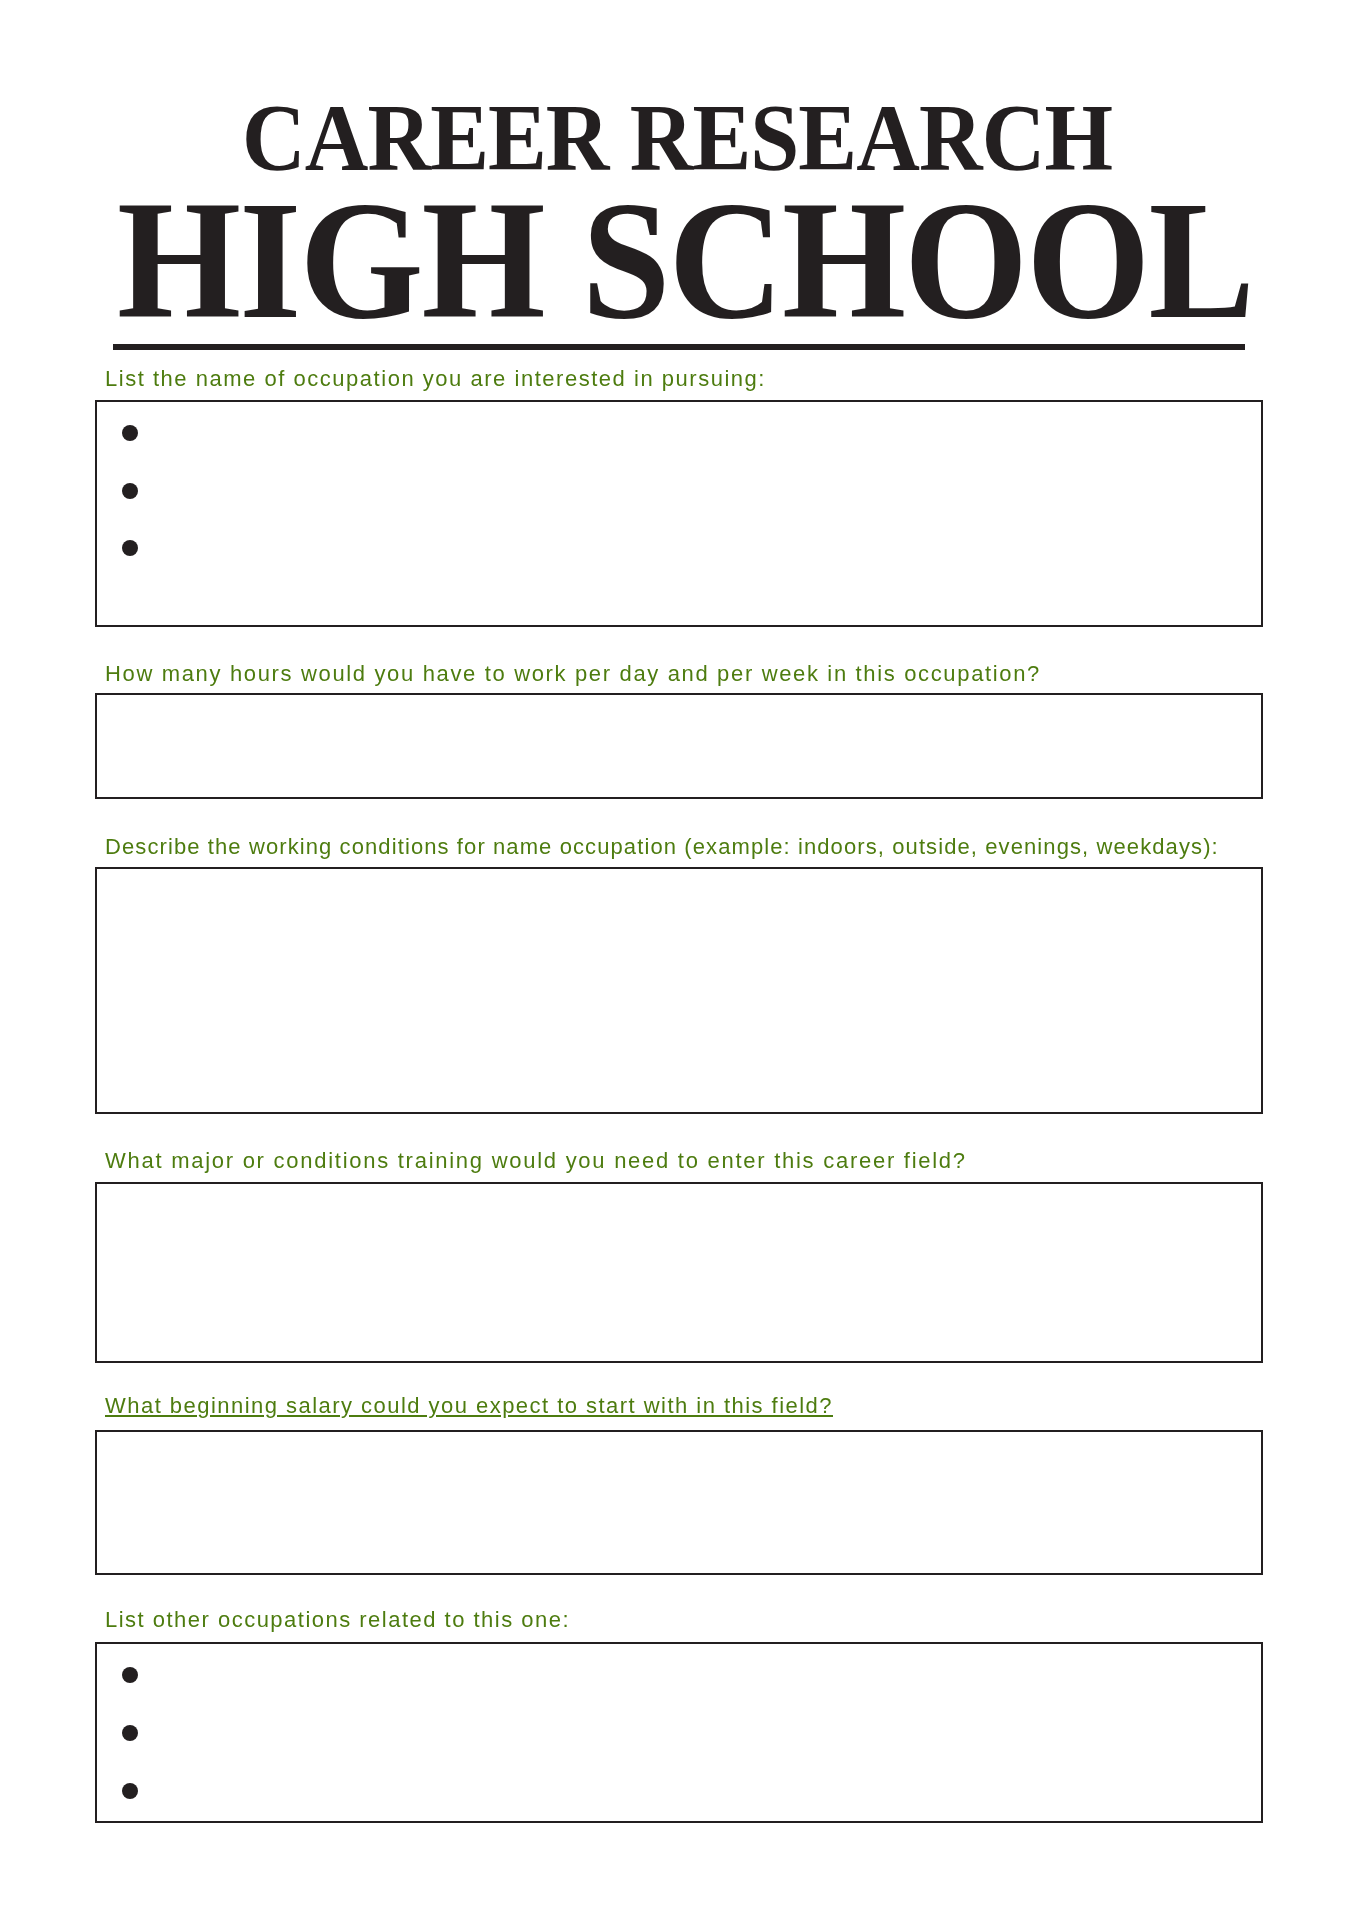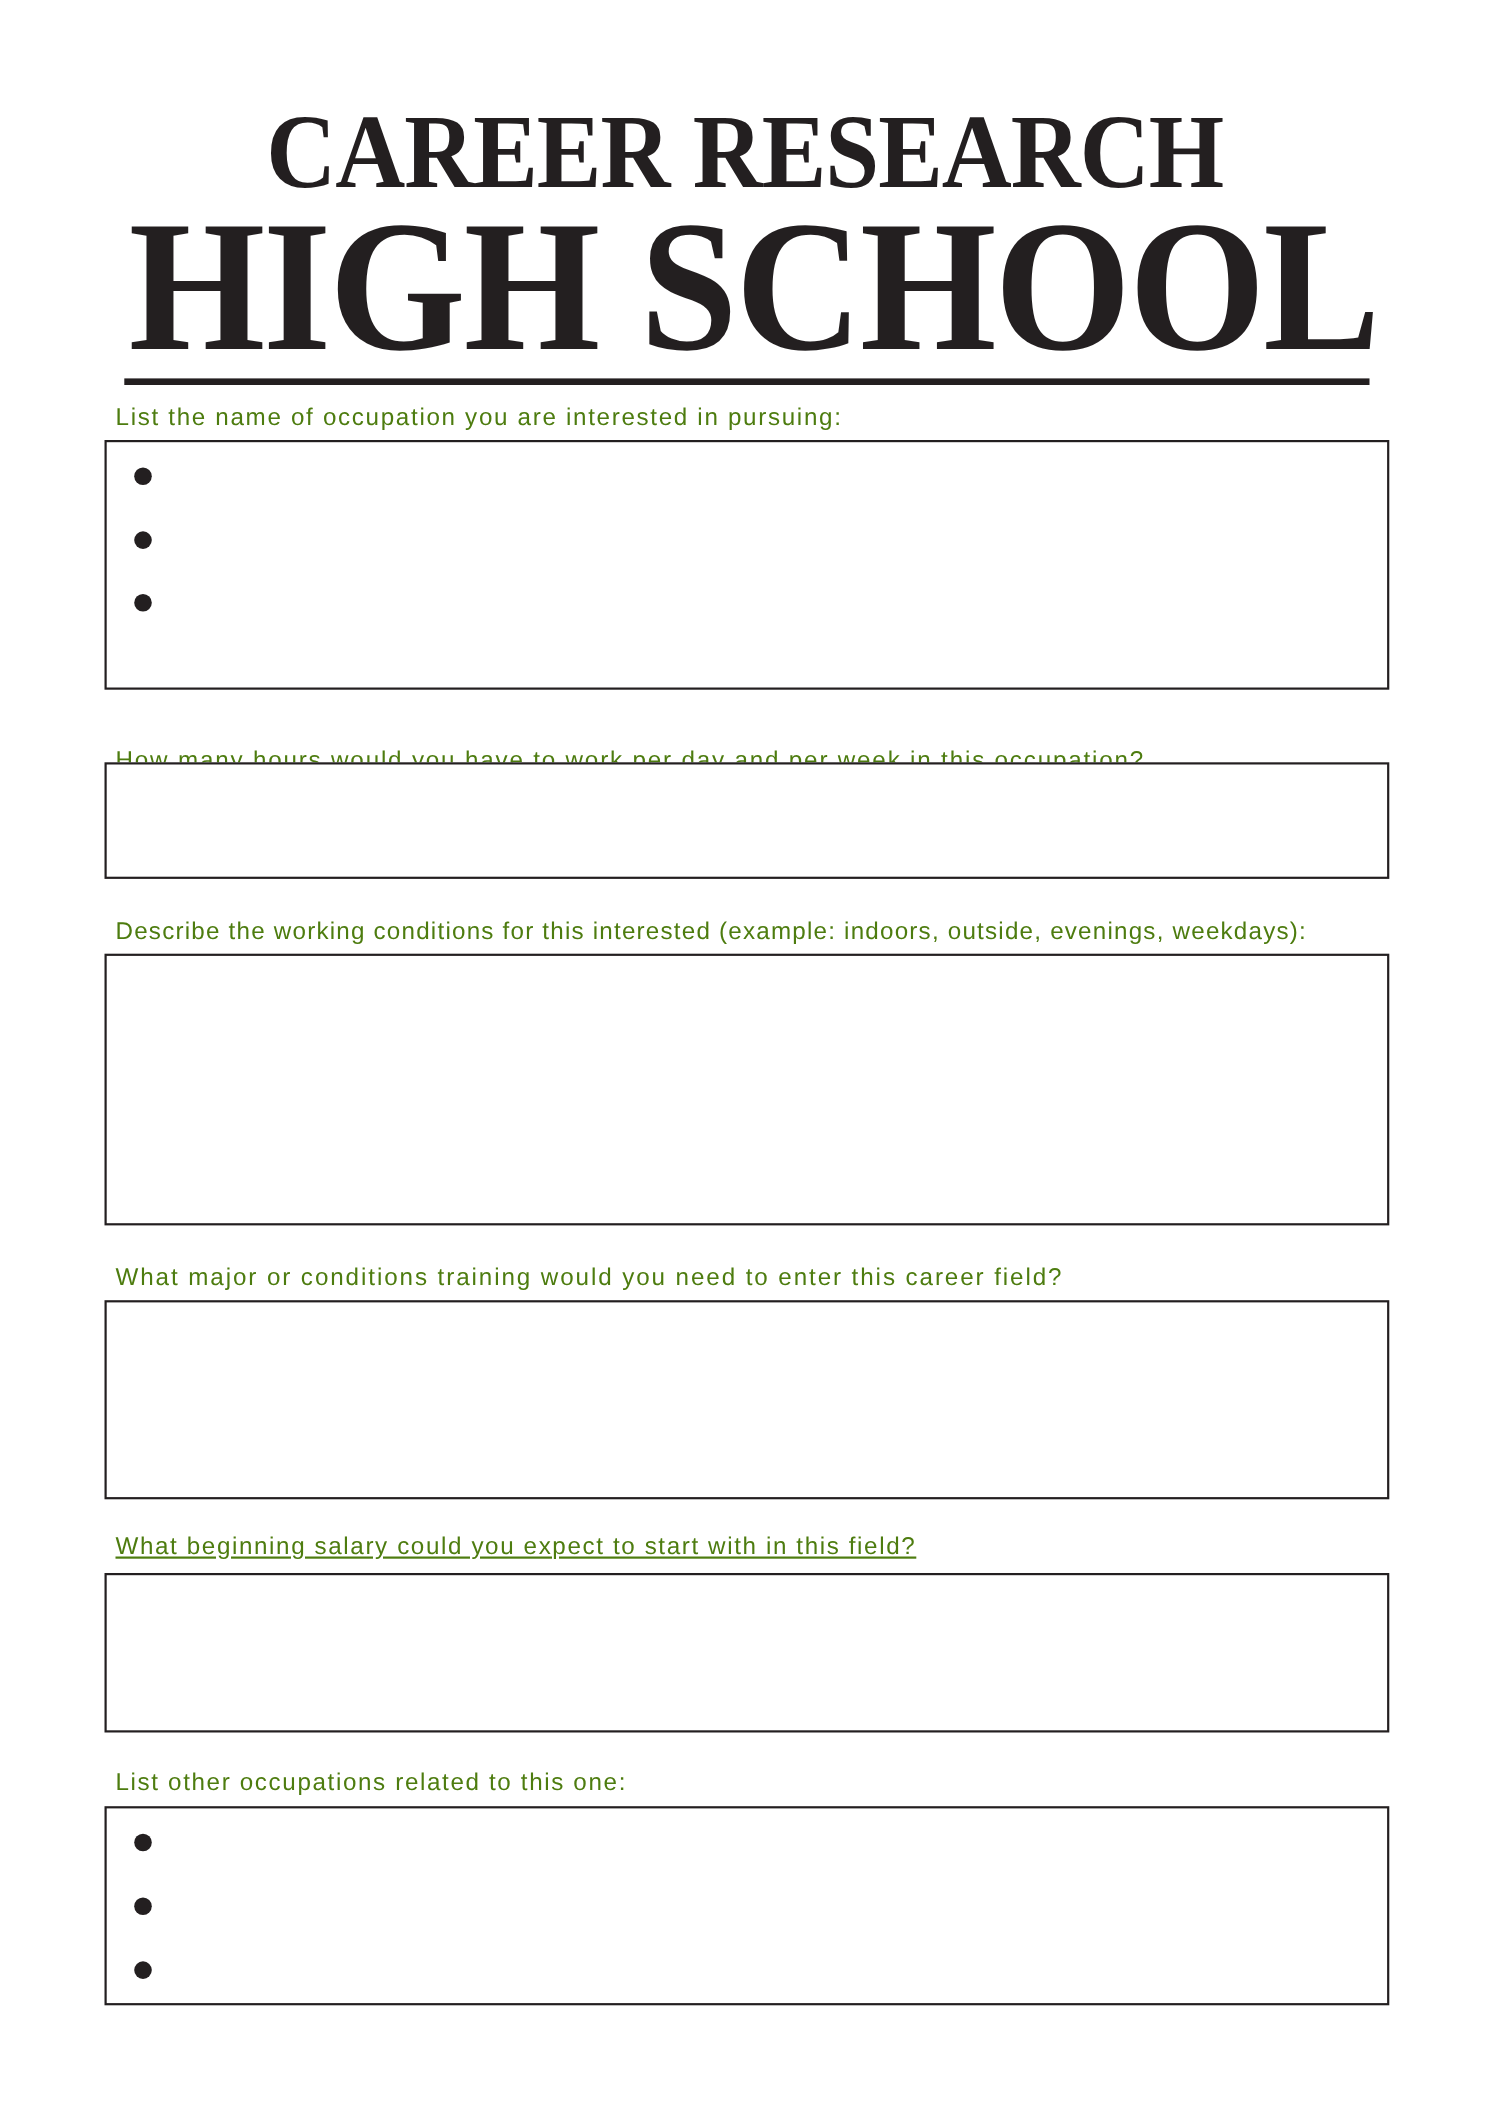--- a/index.html
+++ b/index.html
@@ -40,24 +40,24 @@
 <div class="title-main" style="text-align: center;"><span style="transform: scale(0.938261, 1);">HIGH SCHOOL</span></div>
 <div class="rule"></div>
 
 <div class="label" style="top: 366px; display: inline-block; letter-spacing: 1.52309px;">List the name of occupation you are interested in pursuing:</div>
 <div class="box" style="top:400px;height:223px">
   <div class="bullet" style="top:23px"></div>
   <div class="bullet" style="top:81px"></div>
   <div class="bullet" style="top:138px"></div>
 </div>
 
-<div class="label" style="top: 661px; display: inline-block; letter-spacing: 1.65232px; margin-top: 17px;">How many hours would you have to work per day and per week in this occupation?</div>
+<div class="label" style="top: 661px; display: inline-block; letter-spacing: 1.65232px;">How many hours would you have to work per day and per week in this occupation?</div>
 <div class="box" style="top:693px;height:102px"></div>
 
-<div class="label" style="top: 834px; display: inline-block; letter-spacing: 1.09813px;">Describe the working conditions for this interested (example: indoors, outside, evenings, weekdays):</div>
+<div class="label" style="top: 834px; display: inline-block; letter-spacing: 1.09813px;">Describe the working conditions for name occupation (example: indoors, outside, evenings, weekdays):</div>
 <div class="box" style="top:867px;height:243px"></div>
 
 <div class="label" style="top: 1148px; display: inline-block; letter-spacing: 1.73328px;">What major or conditions training would you need to enter this career field?</div>
 <div class="box" style="top:1182px;height:177px"></div>
 
 <div class="label" style="top: 1393px; display: inline-block; letter-spacing: 1.46586px; text-decoration: underline;">What beginning salary could you expect to start with in this field?</div>
 <div class="box" style="top:1430px;height:141px"></div>
 
 <div class="label" style="top: 1607px; display: inline-block; letter-spacing: 1.48488px;">List other occupations related to this one:</div>
 <div class="box" style="top:1642px;height:177px">

